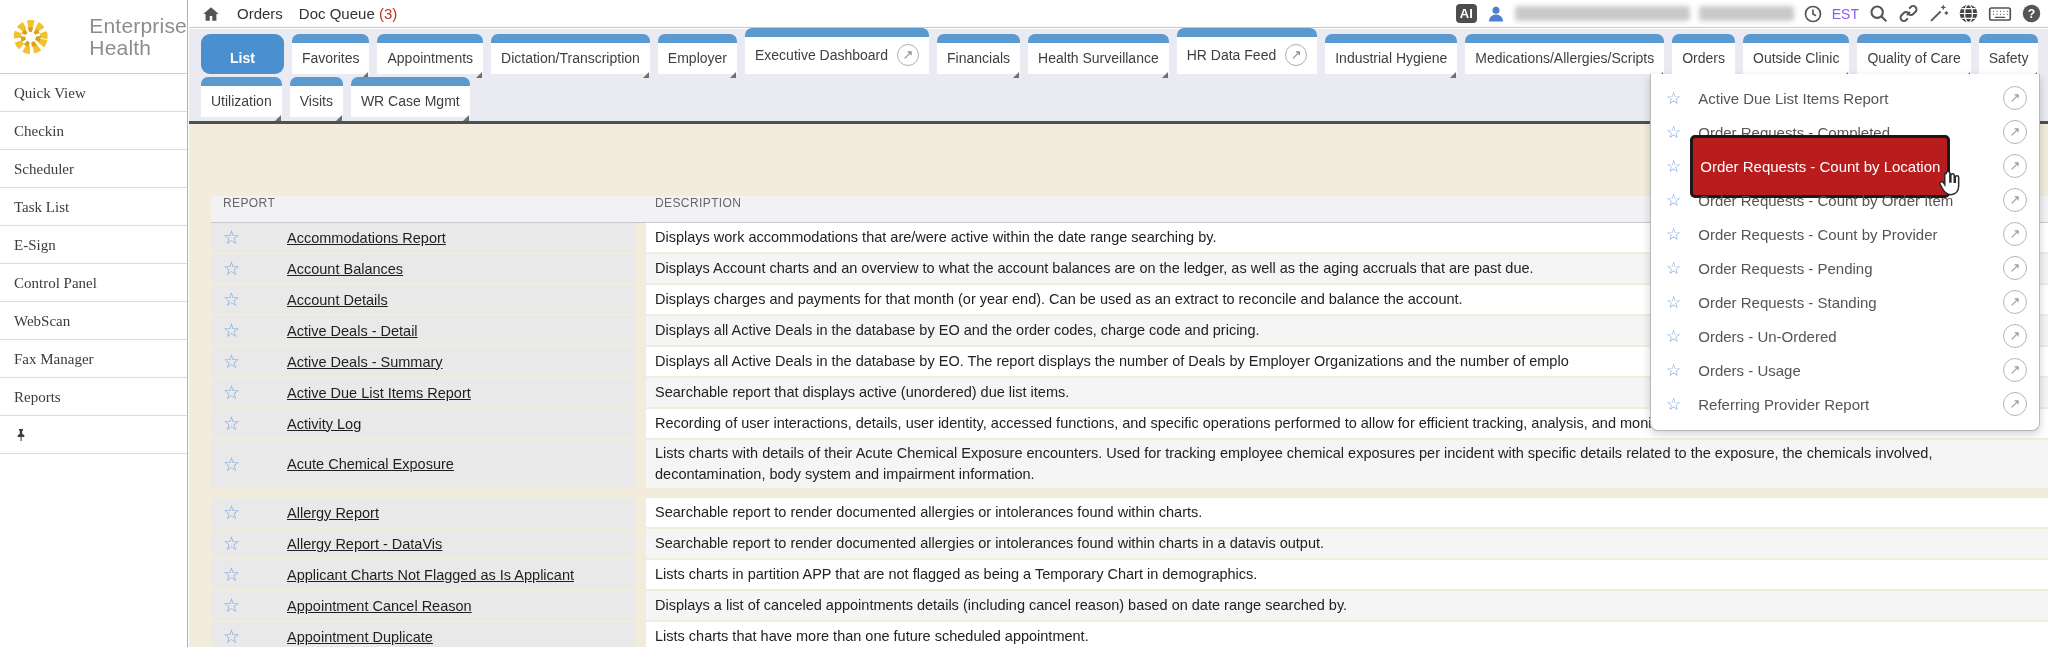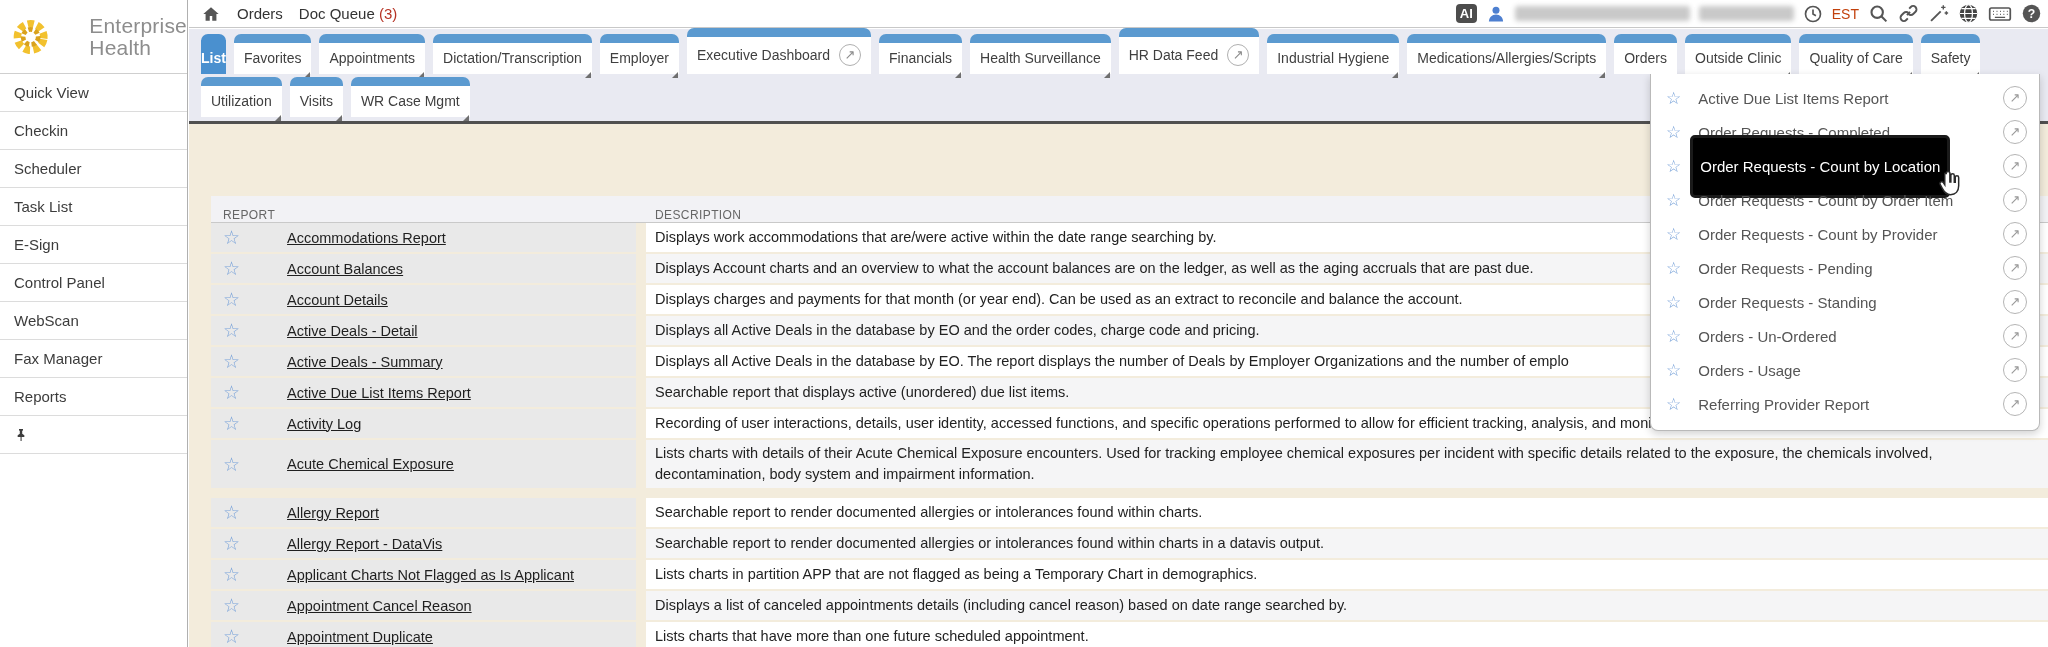--- a/index.html
+++ b/index.html
@@ -3,65 +3,65 @@
 <meta charset="utf-8">
 <style>
   * { margin:0; padding:0; box-sizing:border-box; }
   body { font-family:"Liberation Sans", sans-serif; background:#fff; }
   .screen { position:relative; width:2048px; height:647px; overflow:hidden; background:#fff; }
 
   
   .sidebar { position:absolute; left:0; top:0; width:188px; height:100%; background:#fff; border-right:1px solid #b0b0b0; z-index:10; }
   .logo { height:74px; border-bottom:1px solid #cfcfcf; display:flex; align-items:center; padding-left:8px; gap:7px; }
   .logo-text { color:#8d8d8d; font-size:21px; line-height:1.02; letter-spacing:.2px;margin-left:29px; }
-  .side-item { height:38px; line-height:38px; padding-left:14px; border-bottom:1px solid #dcdcdc; font-size:15px; color:#3c3c3c; cursor:pointer; background:#fff; }
+  .side-item { height:38px; line-height:38px; padding-left:14px; border-bottom:1px solid #dcdcdc; font-size:15px; color:#3c3c3c; cursor:pointer; background:#fff;font-family:Liberation Serif, serif; }
   .pin-row { height:38px; border-bottom:1px solid #dcdcdc; display:flex; align-items:center; padding-left:13px; }
 
   
   .topbar { position:absolute; left:189px; top:0; right:0; height:28px; background:#fff; border-bottom:1px solid #c8c8c8; display:flex; align-items:center; padding:0 6px 0 12px; }
   .crumb { font-size:15px; color:#333; margin-left:16px; cursor:pointer; white-space:nowrap; }
   .count { color:#b63325; }
   .top-right { margin-left:auto; display:flex; align-items:center; gap:9px;padding-left:40px; }
   .ai-badge { background:#4d4d4d; color:#fff; font-weight:bold; font-size:13px; border-radius:4px; padding:2px 4px; cursor:pointer; }
   .redacted { height:15px; background:#c9c9c9; border-radius:3px; filter:blur(2.5px); }
-  .tz { font-size:14px; color:#c2410c; }
+  .tz { font-size:14px; color:#8b5cf6; }
   .tb-icon { display:inline-flex; cursor:pointer; }
 
   
   .tabstrip { position:absolute; left:189px; top:29px; right:0; height:92px; background:#e9eaf2; }
   .tabs-row { display:flex; align-items:flex-end; padding-left:12px; white-space:nowrap; }
   .row1 { height:45px; }
   .row2 { height:41px; margin-top:2px; }
   .tab { position:relative; background:#fff; border-top:9px solid #5b9ad0; border-radius:7px 7px 0 0; padding:7px 10px 8px; margin-right:8px; font-size:14px; color:#3f3f3f; cursor:pointer; display:flex; align-items:center; }
-  .tab.active { background:#4a90cf; border-top-color:#4a90cf; color:#fff; font-weight:bold; padding:7px 0 8px; }
+  .tab.active { background:#4a90cf; border-top-color:#4a90cf; color:#fff; font-weight:bold; padding:7px 29px 8px;border-radius:9px; }
   .tab.open { z-index:30; }
   .caret { position:absolute; right:1px; bottom:-4px; width:0; height:0; border-left:6px solid transparent; border-bottom:6px solid #6f6f6f; }
   .ext-icon { display:inline-block; width:22px; height:22px; border:1px solid #b0b0b0; border-radius:50%; color:#8b8b8b; font-size:13px; line-height:20px; text-align:center; margin-left:9px; }
   .divider { position:absolute; left:189px; right:0; top:121px; height:3px; background:#505050; }
 
   
   .content { position:absolute; left:189px; top:124px; right:0; bottom:0; background:#f3ecdc; overflow:hidden; }
   .rtable { position:absolute; left:22px; top:72px; right:0; }
-  .thead { display:flex; background:#f2f2f5; border-bottom:1px solid #c9c9c9; height:27px; align-items:flex-end; font-size:12px; color:#666; letter-spacing:.4px; }
+  .thead { display:flex; background:#f2f2f5; border-bottom:1px solid #c9c9c9; height:27px; align-items:flex-start; font-size:12px; color:#666; letter-spacing:.4px; }
   .th-report { width:425px; padding-left:12px; margin-right:10px; }
   .th-desc { flex:1; padding-left:9px; }
   .trow { display:flex; margin-bottom:2px; }
   .trow.gap-after { margin-bottom:10px; }
   .report-cell { width:425px; background:#e9e9e9; display:flex; align-items:center; gap:15px; padding-left:12px; min-height:29px; margin-right:10px; flex:none; }
   .desc-cell { flex:1; background:#fff; display:flex; align-items:center; padding:3px 6px 3px 9px; font-size:14.5px; color:#222; line-height:1.45; }
   .desc-cell.alt { background:#f5f5f6; }
   .star { color:#7aa3d9; font-size:19px; line-height:1; cursor:pointer; }
   .report-link { color:#1f1f1f; text-decoration:underline; font-size:14.5px; cursor:pointer;margin-left:32px; }
 
   
   .dropdown { position:absolute; left:1650px; top:74px; width:390px; background:#fff; border:1px solid #b9b9b9; border-top:none; border-radius:0 0 8px 8px; box-shadow:0 3px 8px rgba(0,0,0,.18); z-index:25; padding:7px 0 9px; }
   .menu-item { position:relative; display:flex; align-items:center; height:34px; padding:0 12px 0 15px; color:#555; font-size:15px; cursor:pointer; }
   .menu-item .star { font-size:17px; margin-right:17px; }
   .menu-ext { margin-left:auto; width:24px; height:24px; border:1px solid #b5b5b5; border-radius:50%; text-align:center; line-height:22px; color:#999; font-size:13px; cursor:pointer; flex:none; }
-  .hl-box { background:#000000; color:#fff; border:3px solid #1a1a1a; border-radius:5px; padding:20px 7px; margin-left:-8px; }
+  .hl-box { background:#b91c1c; color:#fff; border:3px solid #1a1a1a; border-radius:5px; padding:20px 7px; margin-left:-8px; }
   .cursor-svg { position:absolute; right:76px; bottom:-17px; z-index:50; }
 </style>
 </head>
 <body>
 
 <div class="screen">
 
   <aside class="sidebar">
     <div class="logo">
       <svg width="50" height="50" viewBox="0 0 48 48">

